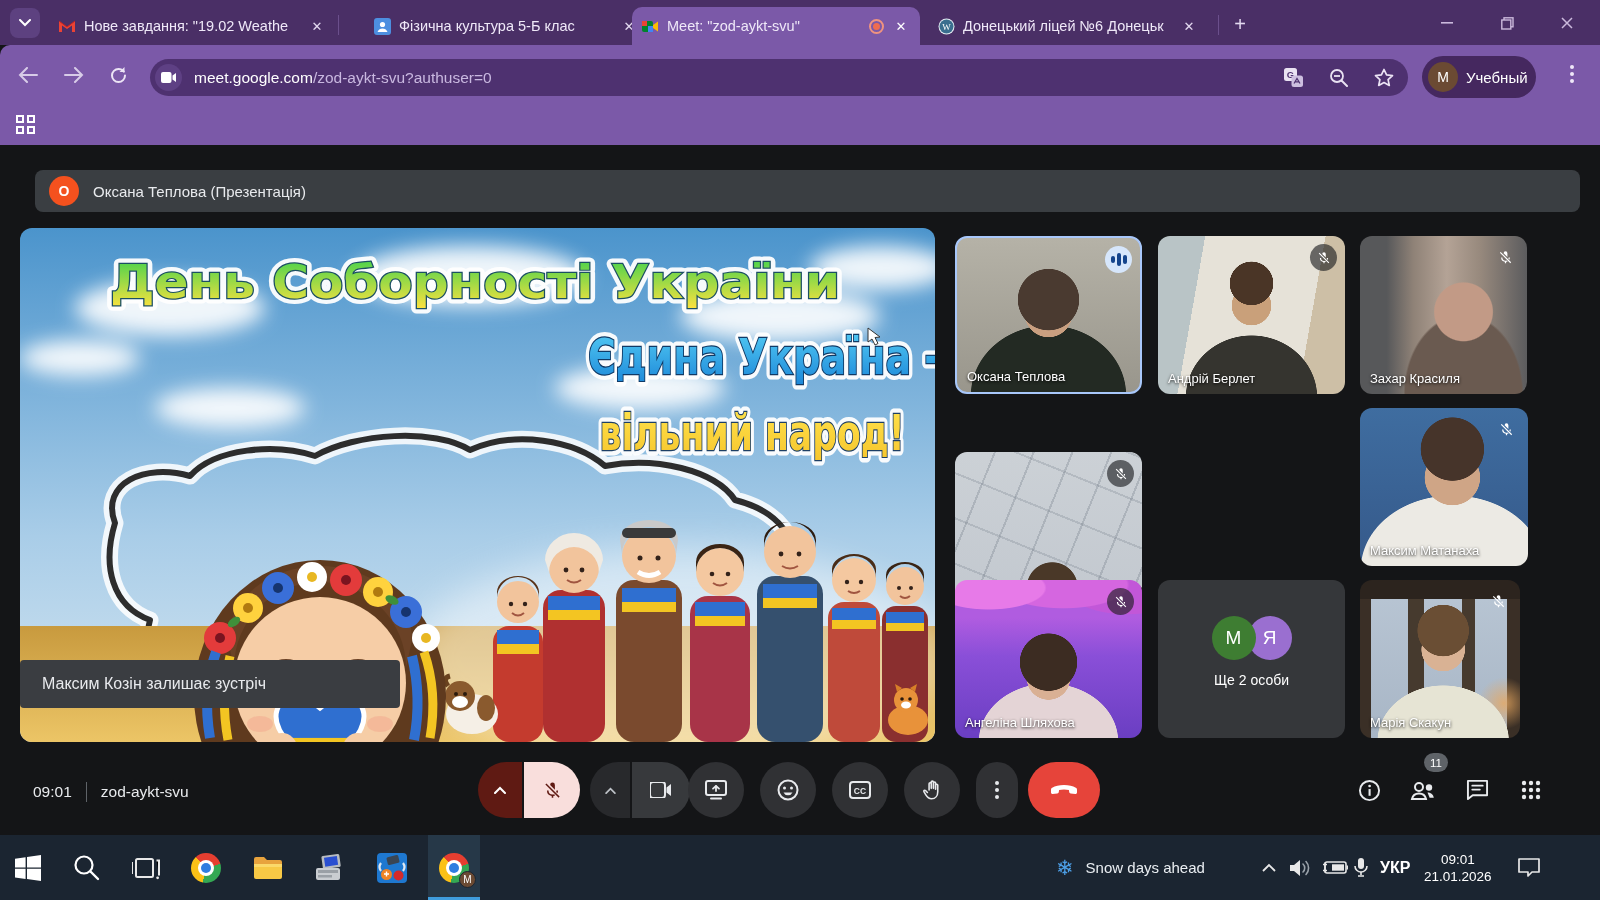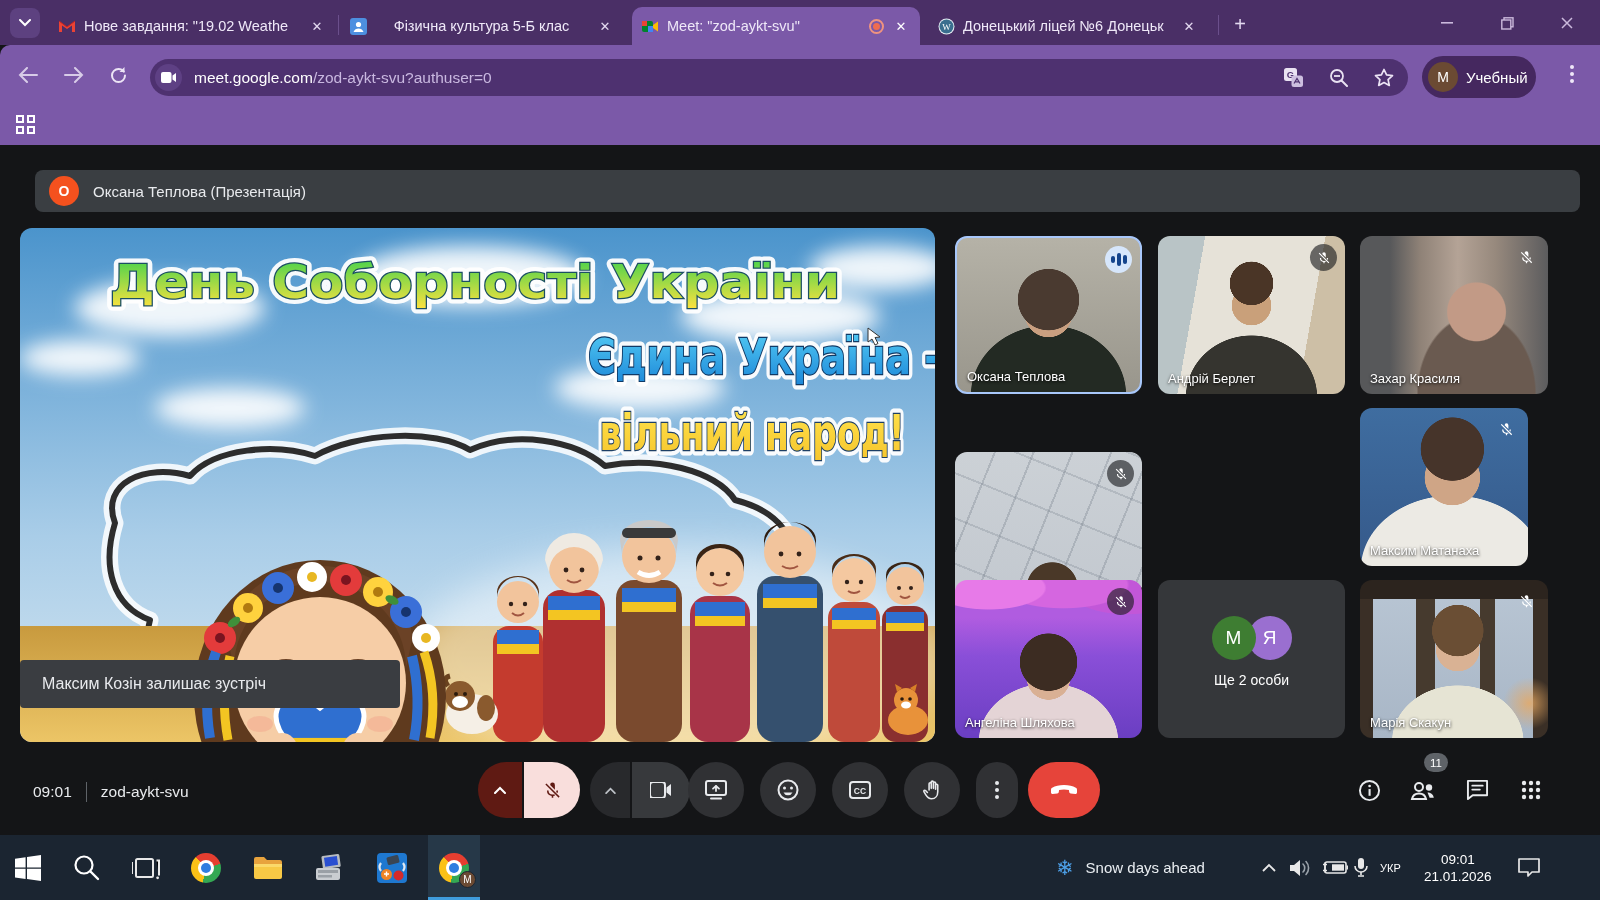--- a/index.html
+++ b/index.html
@@ -139,21 +139,21 @@
   .chromeball::before { content:""; position:absolute; left:7px; top:7px; width:16px; height:16px;
       border-radius:50%; background:#fff; }
   .chromeball::after { content:""; position:absolute; left:10px; top:10px; width:10px; height:10px;
       border-radius:50%; background:#2f7de0; }
   .mbadge { position:absolute; right:4px; bottom:12px; width:17px; height:17px; border-radius:50%;
       background:#6b4a33; color:#fff; font-size:10px; display:flex; align-items:center;
       justify-content:center; border:1px solid #1b2531; }
   .tray { position:absolute; top:0; height:65px; display:flex; align-items:center; color:#eaeef2; }
   .weather-txt { font-size:15px; color:#eaeef2; }
   .snow { color:#4da0e8; font-size:21px; }
-  .lang { font-size:11px; color:#fff; }
+  .lang { font-size:16px; color:#fff;font-weight:bold; }
   .clock { text-align:center; color:#fff; font-size:13.5px; line-height:17px; }
 </style>
 </head>
 <body>
 
 <div class="tabstrip">
   <div class="tab-search">
     <svg width="12" height="8" viewBox="0 0 12 8">
         <path d="M1 1l5 5 5-5" fill="none" stroke="#fff" stroke-width="2" stroke-linecap="round"></path>
       </svg>
@@ -162,21 +162,21 @@
   <div class="tab" style="left:48px; width:288px;">
     <svg width="18" height="14" viewBox="0 0 18 14">
         <path d="M1 13V2l8 6 8-6v11h-3V6.5L9 10 4 6.5V13z" fill="#ea4335"></path>
         <path d="M1 2l8 6 8-6" fill="none" stroke="#c5221f" stroke-width="1"></path>
       </svg>
     <span class="title">Нове завдання: "19.02 Weathe</span>
     <span class="close">✕</span>
   </div>
   <div class="tab-sep" style="left:338px;"></div>
 
-  <div class="tab" style="left:340px; width:284px;text-align:center;">
+  <div class="tab" style="left:364px; width:284px;">
     <svg width="17" height="17" viewBox="0 0 17 17">
         <rect width="17" height="17" rx="3" fill="#4d8fe0"></rect>
         <circle cx="8.5" cy="6.5" r="2.6" fill="#fff"></circle>
         <path d="M3.5 14c.8-2.6 3-3.6 5-3.6s4.2 1 5 3.6z" fill="#fff"></path>
       </svg>
     <span class="title">Фізична культура 5-Б клас</span>
     <span class="close">✕</span>
   </div>
 
   <div class="tab active" style="left:632px; width:288px;">
@@ -542,21 +542,21 @@
   </div>
   <div class="tile bg-andrii" style="left:1158px; top:91px;">
     <span class="micoff">
         <svg width="14" height="14" viewBox="0 0 24 24">
           <path fill="#fff" d="M15 11V5a3 3 0 0 0-6 0v.2l6 6zM12 17a5 5 0 0 1-5-5H5a7 7 0 0 0 6 6.9V21h2v-2.1c.9-.1 1.7-.4 2.5-.9l-1.5-1.4c-.6.3-1.3.4-2 .4zm7-5h-2c0 .7-.1 1.3-.4 1.9l1.5 1.5c.6-1 .9-2.2.9-3.4z"></path>
           <path fill="#fff" d="M4.3 3L3 4.3l16.7 16.7L21 19.7z"></path>
         </svg>
       </span>
     <span class="name">Андрій Берлет</span>
   </div>
-  <div class="tile bg-zakhar" style="left:1360px; top:91px; width:188px;padding-left:36px;">
+  <div class="tile bg-zakhar" style="left:1360px; top:91px; width:167px;padding-left:36px;">
     <span class="micoff" style="background:none;">
         <svg width="15" height="15" viewBox="0 0 24 24">
           <path fill="#fff" d="M15 11V5a3 3 0 0 0-6 0v.2l6 6zM12 17a5 5 0 0 1-5-5H5a7 7 0 0 0 6 6.9V21h2v-2.1c.9-.1 1.7-.4 2.5-.9l-1.5-1.4c-.6.3-1.3.4-2 .4zm7-5h-2c0 .7-.1 1.3-.4 1.9l1.5 1.5c.6-1 .9-2.2.9-3.4z"></path>
           <path fill="#fff" d="M4.3 3L3 4.3l16.7 16.7L21 19.7z"></path>
         </svg>
       </span>
     <span class="name">Захар Красиля</span>
   </div>
 
   <div class="tile bg-kyrylo" style="left:955px; top:263px;margin-top:44px;">
@@ -587,21 +587,21 @@
       </span>
     <span class="name">Ангеліна Шляхова</span>
   </div>
   <div class="tile bg-overflow" style="left:1158px; top:435px;">
     <div class="ovf-avatars">
       <span class="c" style="background:#3e7d32; z-index:1;">М</span>
       <span class="c" style="background:#9a6fd0; margin-left:-8px;">Я</span>
     </div>
     <div class="ovf-label">Ще 2 особи</div>
   </div>
-  <div class="tile bg-mariia" style="left:1360px; top:435px; width:188px;">
+  <div class="tile bg-mariia" style="left:1360px; top:435px; width:160px;">
     <span class="micoff" style="background:none;">
         <svg width="15" height="15" viewBox="0 0 24 24">
           <path fill="#fff" d="M15 11V5a3 3 0 0 0-6 0v.2l6 6zM12 17a5 5 0 0 1-5-5H5a7 7 0 0 0 6 6.9V21h2v-2.1c.9-.1 1.7-.4 2.5-.9l-1.5-1.4c-.6.3-1.3.4-2 .4zm7-5h-2c0 .7-.1 1.3-.4 1.9l1.5 1.5c.6-1 .9-2.2.9-3.4z"></path>
           <path fill="#fff" d="M4.3 3L3 4.3l16.7 16.7L21 19.7z"></path>
         </svg>
       </span>
     <span class="name">Марія Скакун</span>
   </div>
 
   <div class="mfooter-left">

